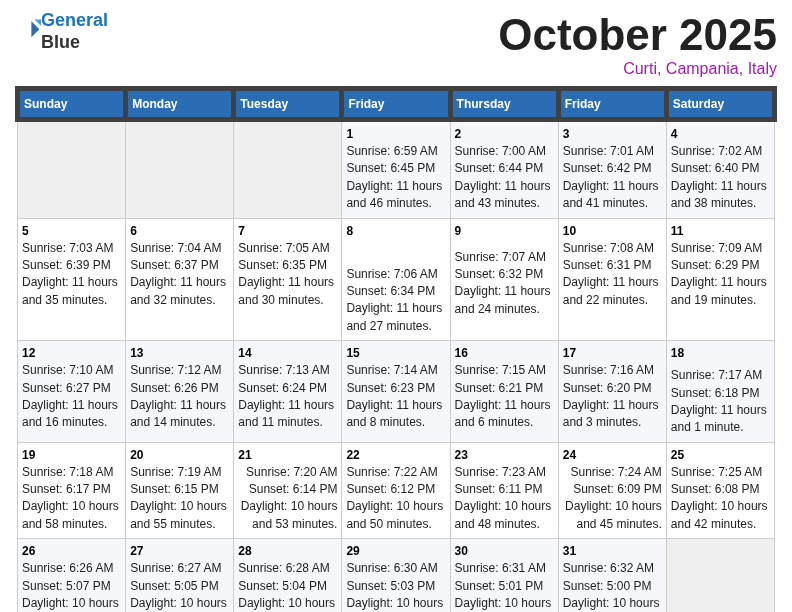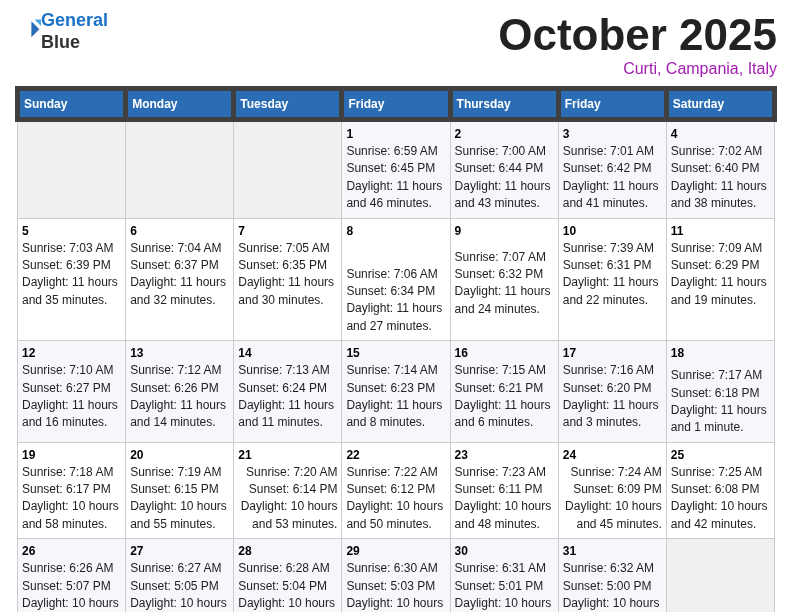--- a/index.html
+++ b/index.html
@@ -186,21 +186,21 @@
           </td>
           <td>
             <span class="day-num">9</span>
             <div class="day-info" style="white-space: pre-line; margin-top: 11px;">Sunrise: 7:07 AM
 Sunset: 6:32 PM
 Daylight: 11 hours
 and 24 minutes.</div>
           </td>
           <td>
             <span class="day-num">10</span>
-            <div class="day-info" style="white-space: pre-line;">Sunrise: 7:39 AM
+            <div class="day-info" style="white-space: pre-line;">Sunrise: 7:08 AM
 Sunset: 6:31 PM
 Daylight: 11 hours
 and 22 minutes.</div>
           </td>
           <td>
             <span class="day-num">11</span>
             <div class="day-info" style="white-space: pre-line;">Sunrise: 7:09 AM
 Sunset: 6:29 PM
 Daylight: 11 hours
 and 19 minutes.</div>

